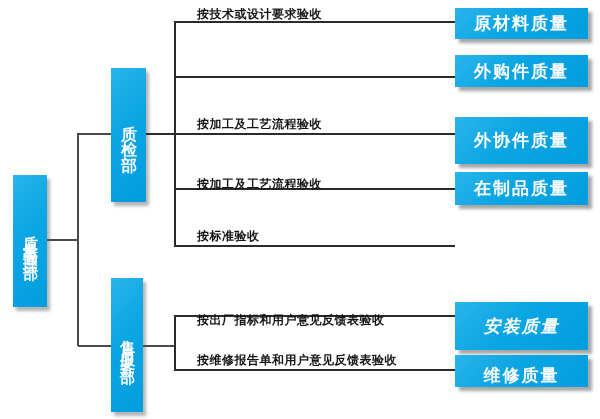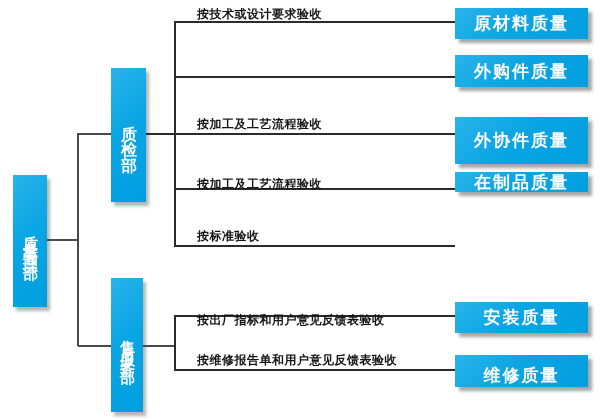--- a/index.html
+++ b/index.html
@@ -87,23 +87,23 @@
 
   <div class="box tbox" style="top:8px;height:31px;">
     <span>原材料质量</span>
   </div>
   <div class="box tbox" style="top:55px;">
     <span>外购件质量</span>
   </div>
   <div class="box tbox" style="top:117px;height:47px;">
     <span>外协件质量</span>
   </div>
-  <div class="box tbox" style="top:172px;height:20px;">
+  <div class="box tbox" style="top:172px;height:33px;">
     <span>在制品质量</span>
   </div>
-  <div class="box tbox" style="top:302px;height:31px;">
+  <div class="box tbox" style="top:302px;height:48px;font-style:italic;">
     <span>安装质量</span>
   </div>
   <div class="box tbox" style="top:355px;align-items:flex-end;">
     <span>维修质量</span>
   </div>
 
 </div>
 
 </body></html>

